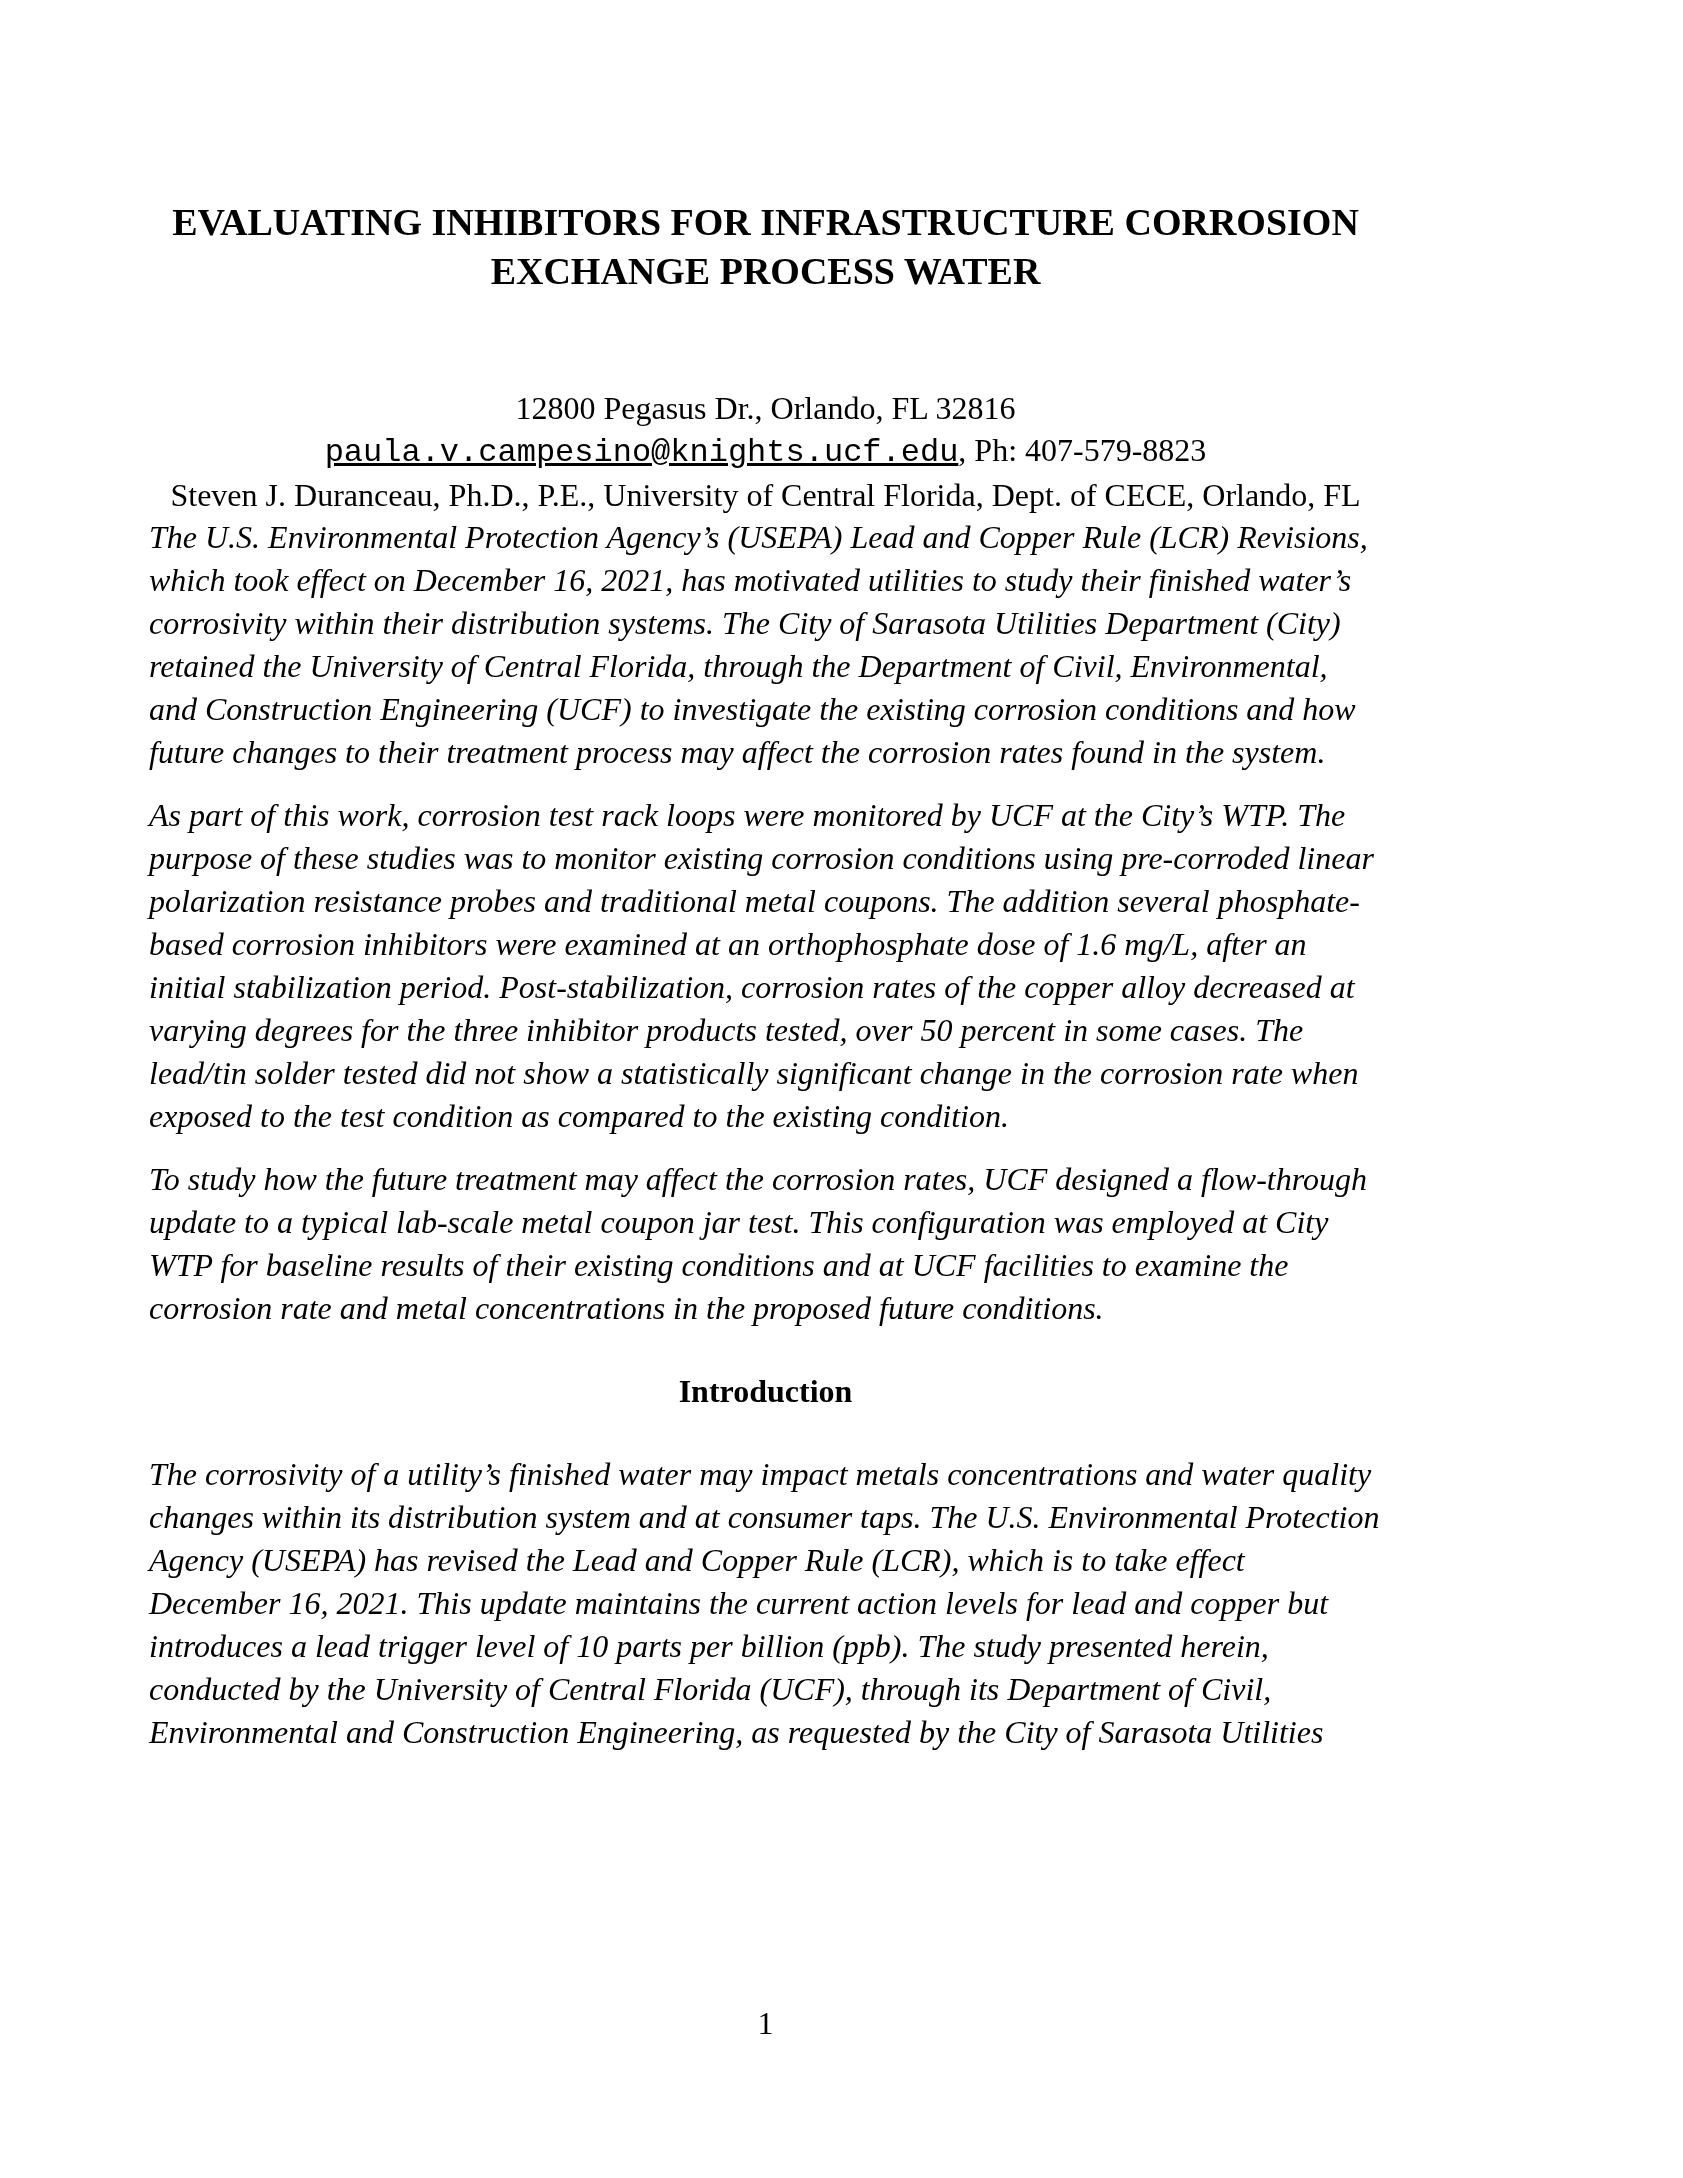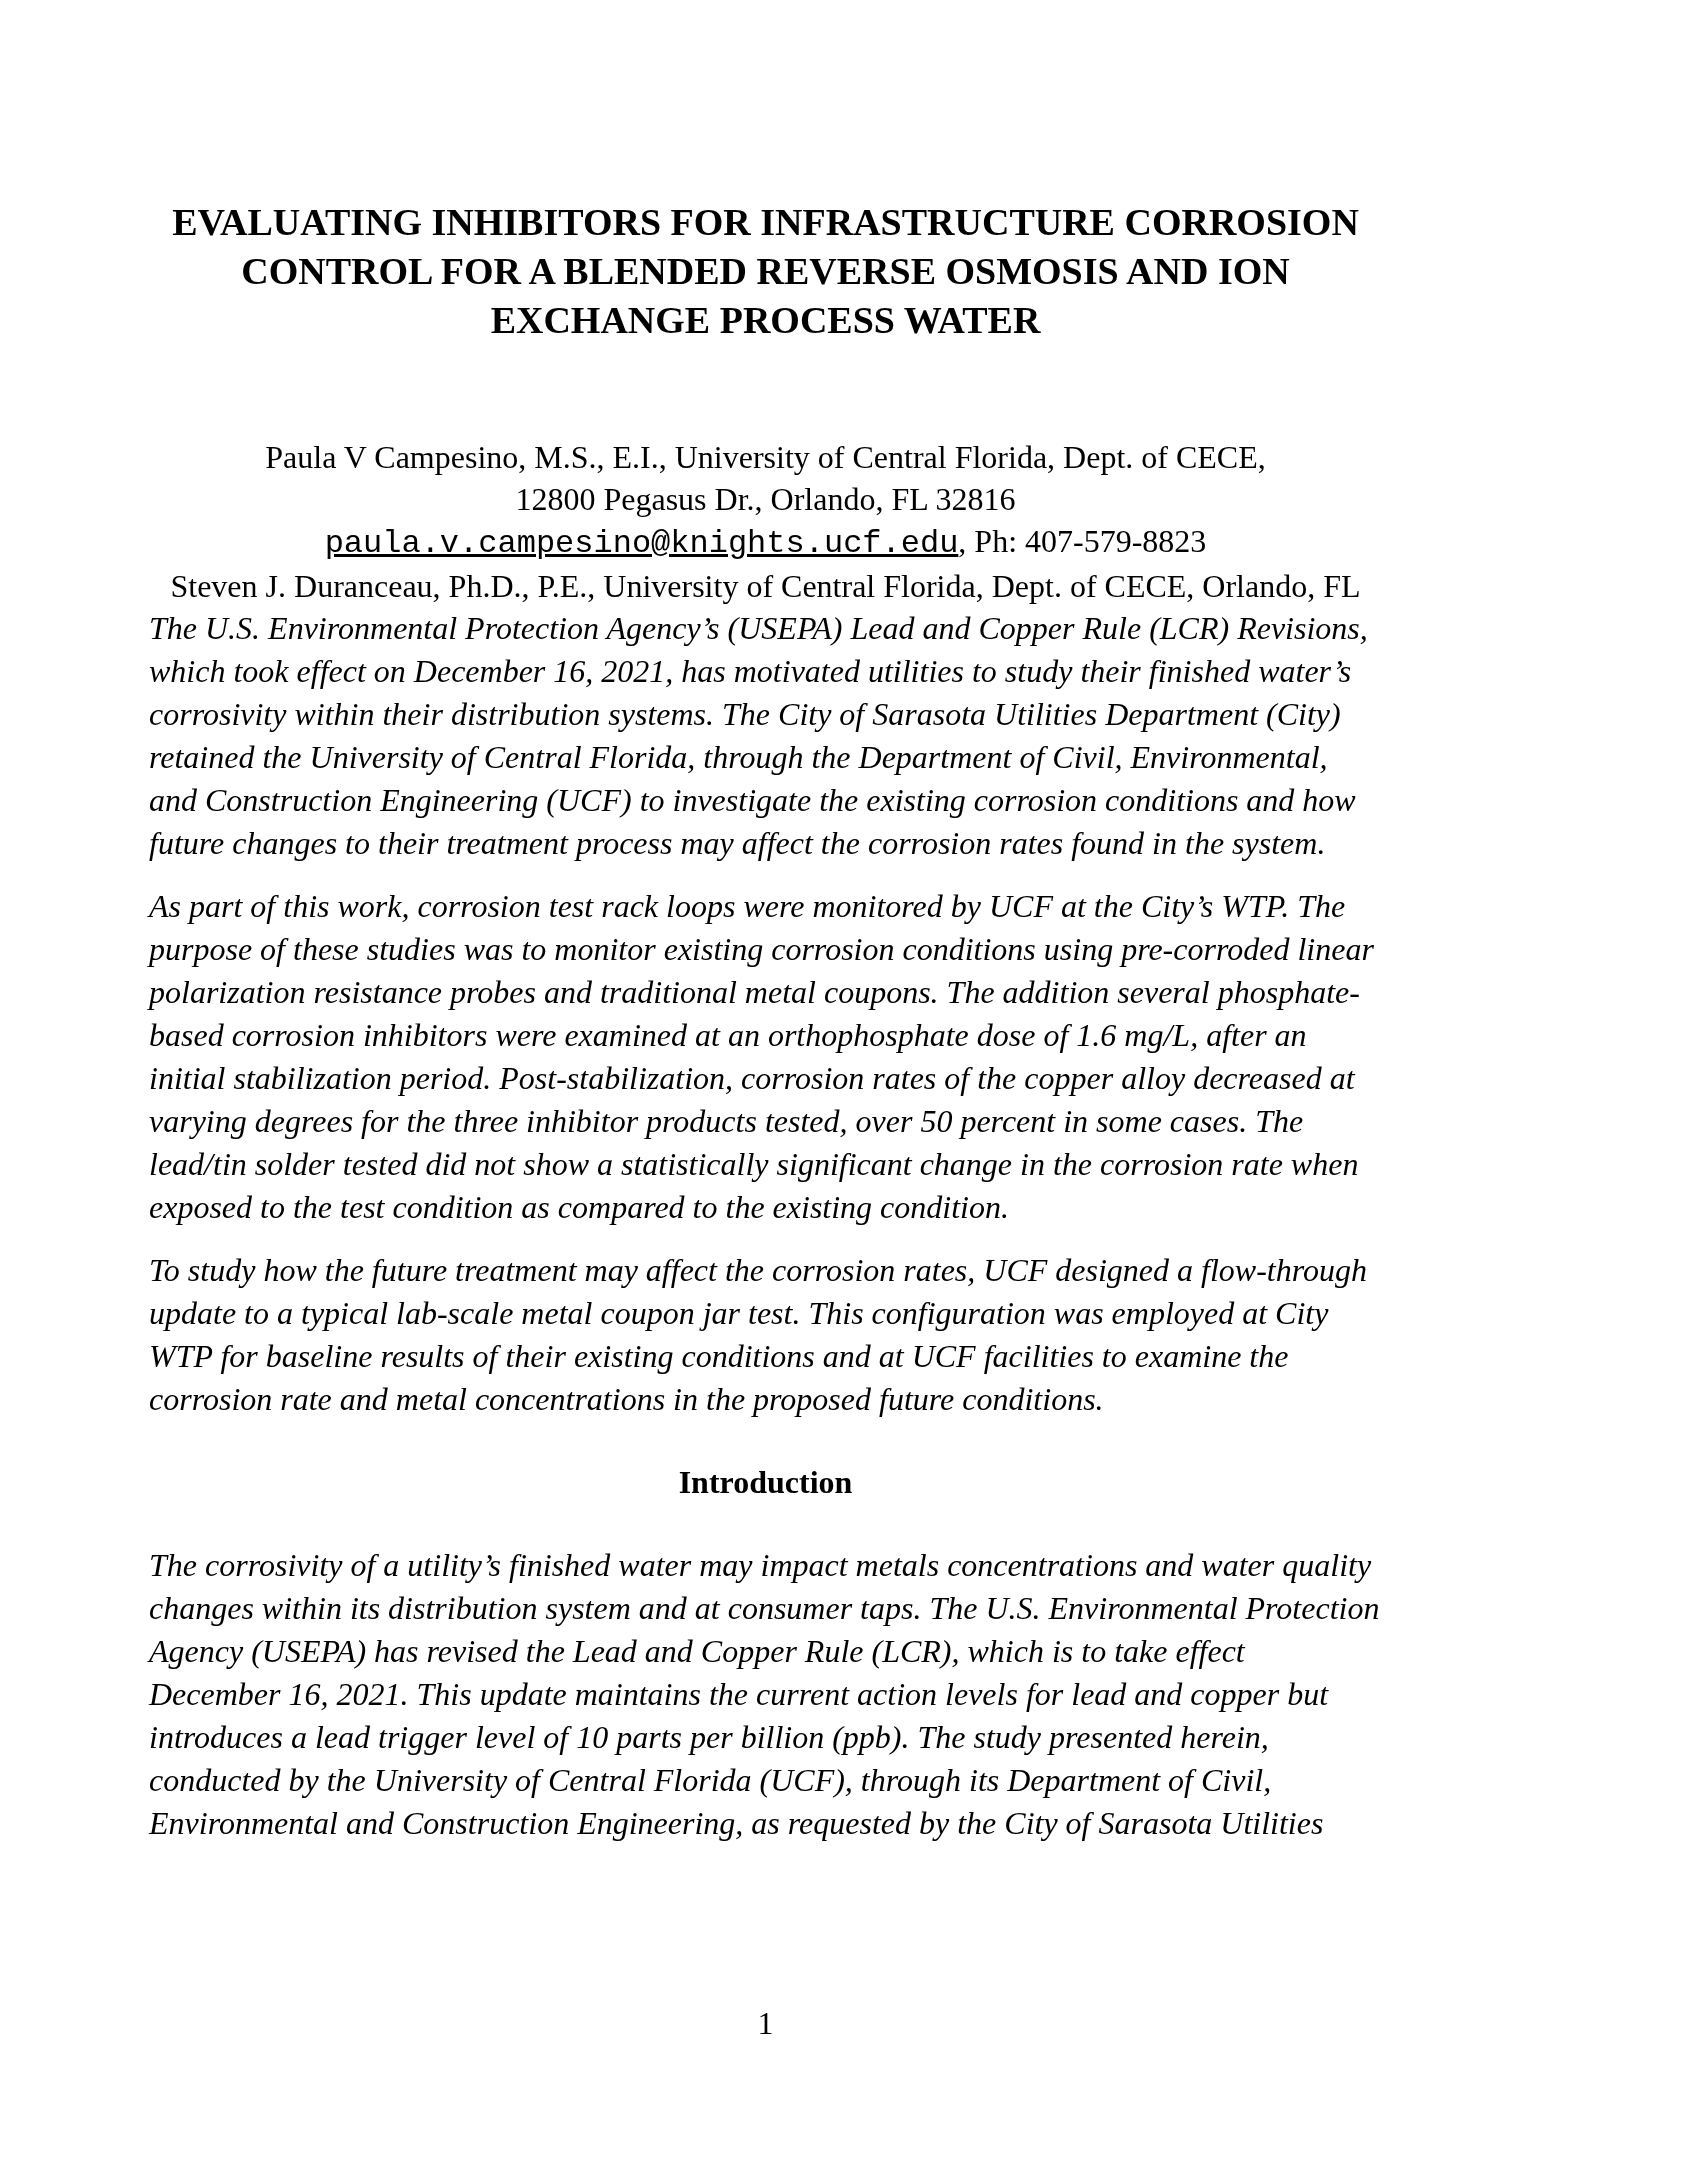--- a/index.html
+++ b/index.html
@@ -70,26 +70,24 @@
   }
 </style>
 </head>
 <body>
 
 <div class="page">
   <div class="content">
 
     <h1 class="title">
       <span class="title-line">EVALUATING INHIBITORS FOR INFRASTRUCTURE CORROSION</span>
-      <span class="title-line">CONTROL FOR A BLENDED REVERSE OSMOSIS AND ION</span>
       <span class="title-line">EXCHANGE PROCESS WATER</span>
     </h1>
 
     <div class="authors">
-      <div class="author-line">Paula V Campesino, M.S., E.I., University of Central Florida, Dept. of CECE,</div>
       <div class="author-line">12800 Pegasus Dr., Orlando, FL 32816</div>
       <div class="author-line"><a class="email-link">paula.v.campesino@knights.ucf.edu</a><span>, Ph: 407-579-8823</span></div>
       <div class="author-line">Steven J. Duranceau, Ph.D., P.E., University of Central Florida, Dept. of CECE, Orlando, FL</div>
     </div>
 
 
     <p class="body-para">The U.S. Environmental Protection Agency’s (USEPA) Lead and Copper Rule (LCR) Revisions, which took effect on December 16, 2021, has motivated utilities to study their finished water’s corrosivity within their distribution systems. The City of Sarasota Utilities Department (City) retained the University of Central Florida, through the Department of Civil, Environmental, and Construction Engineering (UCF) to investigate the existing corrosion conditions and how future changes to their treatment process may affect the corrosion rates found in the system.</p>
     <p class="body-para">As part of this work, corrosion test rack loops were monitored by UCF at the City’s WTP. The purpose of these studies was to monitor existing corrosion conditions using pre-corroded linear polarization resistance probes and traditional metal coupons. The addition several phosphate-based corrosion inhibitors were examined at an orthophosphate dose of 1.6 mg/L, after an initial stabilization period. Post-stabilization, corrosion rates of the copper alloy decreased at varying degrees for the three inhibitor products tested, over 50 percent in some cases. The lead/tin solder tested did not show a statistically significant change in the corrosion rate when exposed to the test condition as compared to the existing condition.</p>
     <p class="body-para">To study how the future treatment may affect the corrosion rates, UCF designed a flow-through update to a typical lab-scale metal coupon jar test. This configuration was employed at City WTP for baseline results of their existing conditions and at UCF facilities to examine the corrosion rate and metal concentrations in the proposed future conditions.</p>
 

